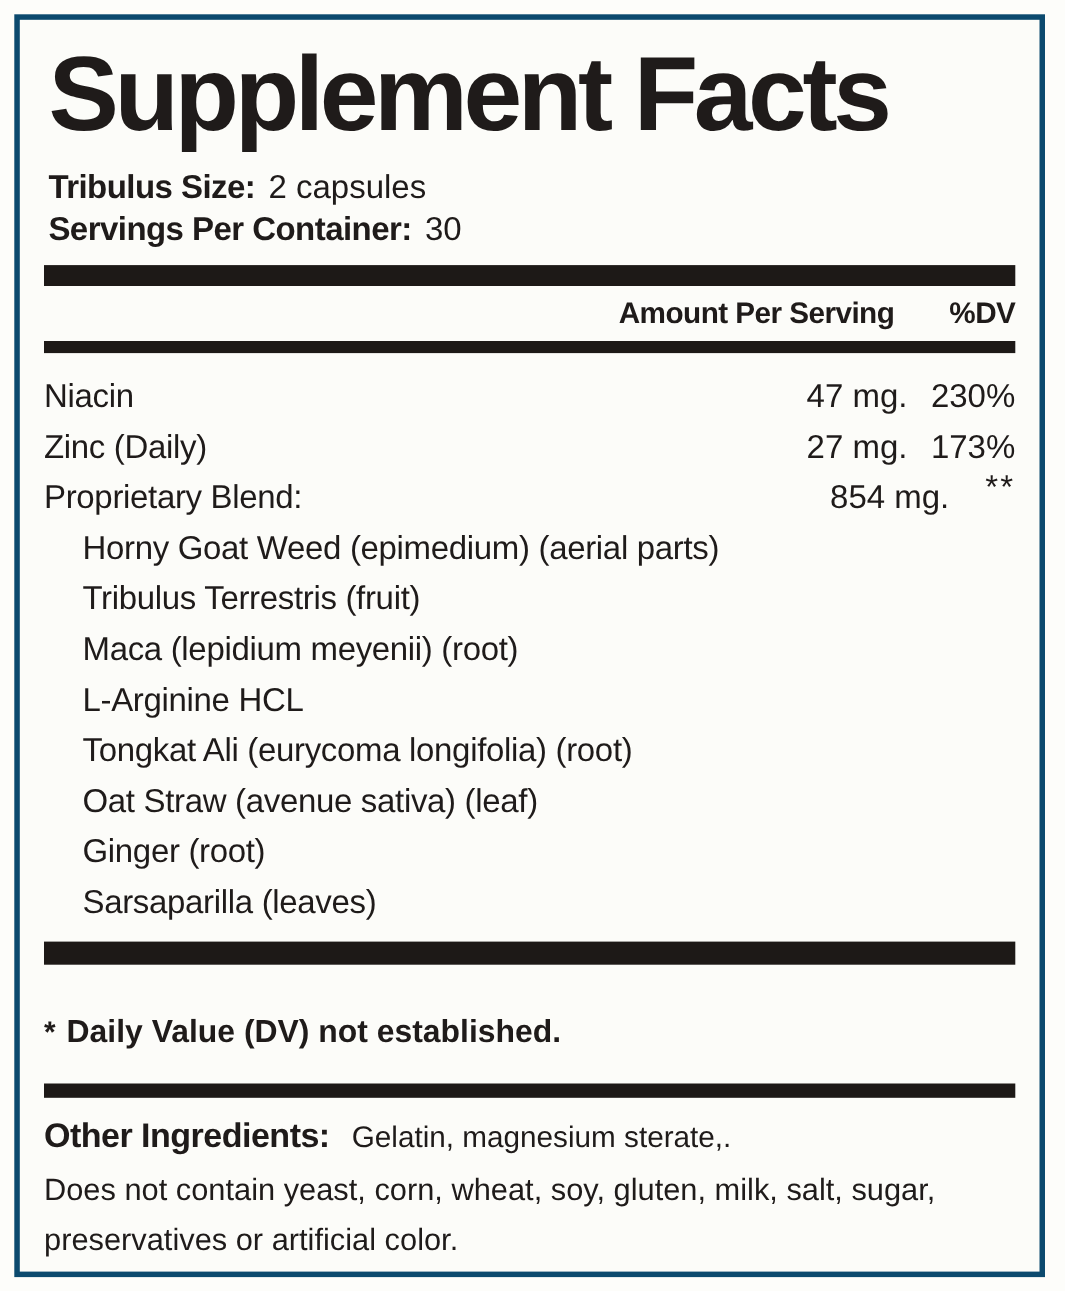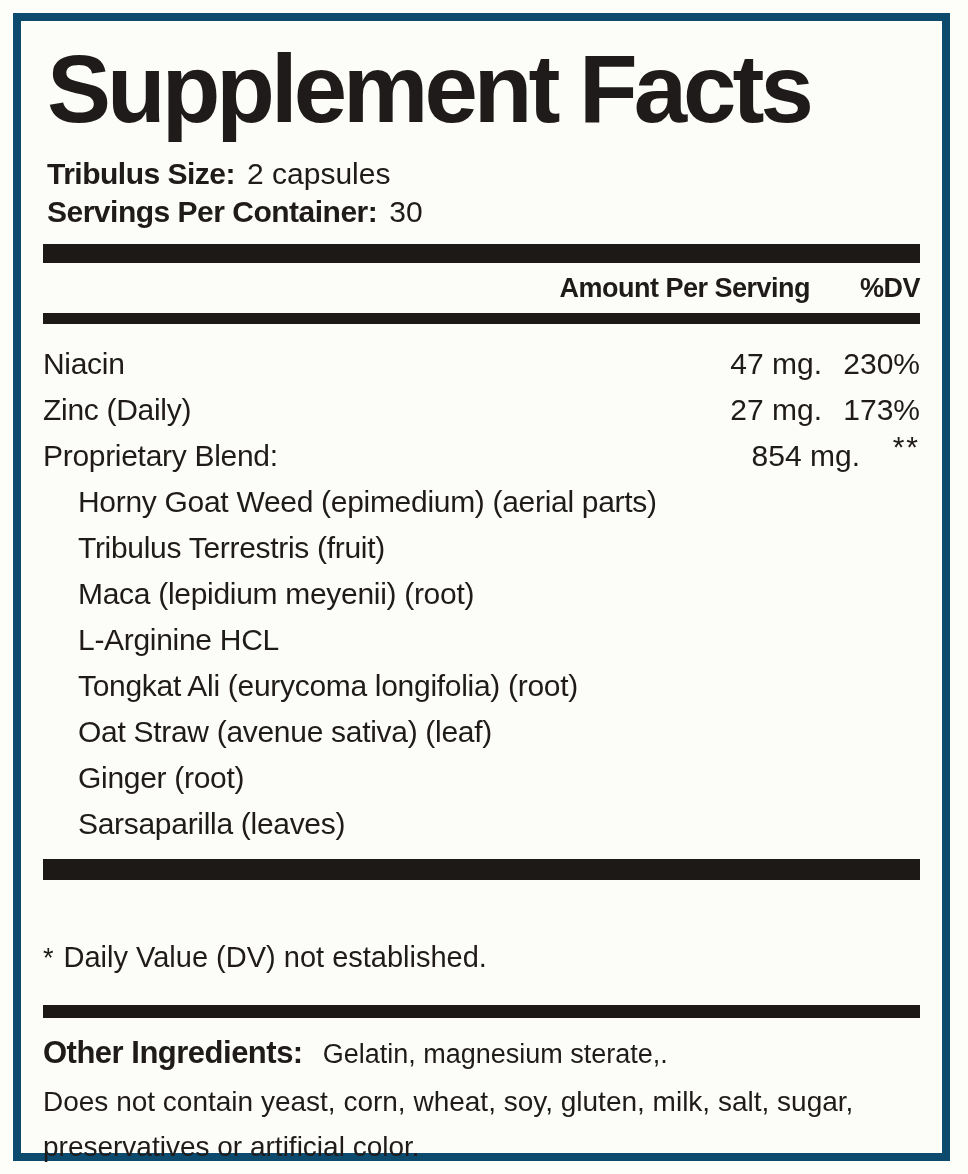--- a/index.html
+++ b/index.html
@@ -7,21 +7,21 @@
     width: 968px; height: 1174px;
     background: #fdfdfa;
     font-family: "Liberation Sans", sans-serif;
     color: #1f1b1a;
     overflow: hidden;
   }
   .frame {
     position: absolute;
     left: 13px; top: 13px;
     width: 937px; height: 1148px;
-    border: 8px solid #0c4a6e;
+    border: 5px solid #0c4a6e;
     background: #fcfcf9;
   }
   .content {
     padding: 0 22px;
   }
   .title {
     font-size: 96px;
     line-height: 100px;
     font-weight: bold;
     letter-spacing: -4px;
@@ -71,24 +71,24 @@
   .amt-shift { position: relative; left: 38px; }
   .dv-sup    { position: relative; top: -9px; letter-spacing: 2px; }
   .blend-list { }
   .blend-item {
     font-size: 30px;
     line-height: 46px;
     padding-left: 35px;
     letter-spacing: -0.3px;
   }
   .footnote {
-    margin-top: 60px;
+    margin-top: 44px;
     font-size: 29px;
     line-height: 34px;
-    font-weight: normal;
+    font-weight: bold;
   }
   .footnote .marker { display: inline-block; font-size: 27px; margin-right: 10px; }
   .other-line {
     margin-top: 14px;
     font-size: 27px;
     line-height: 42px;
   }
   .other-line .lbl {
     font-weight: bold;
     font-size: 31px;

